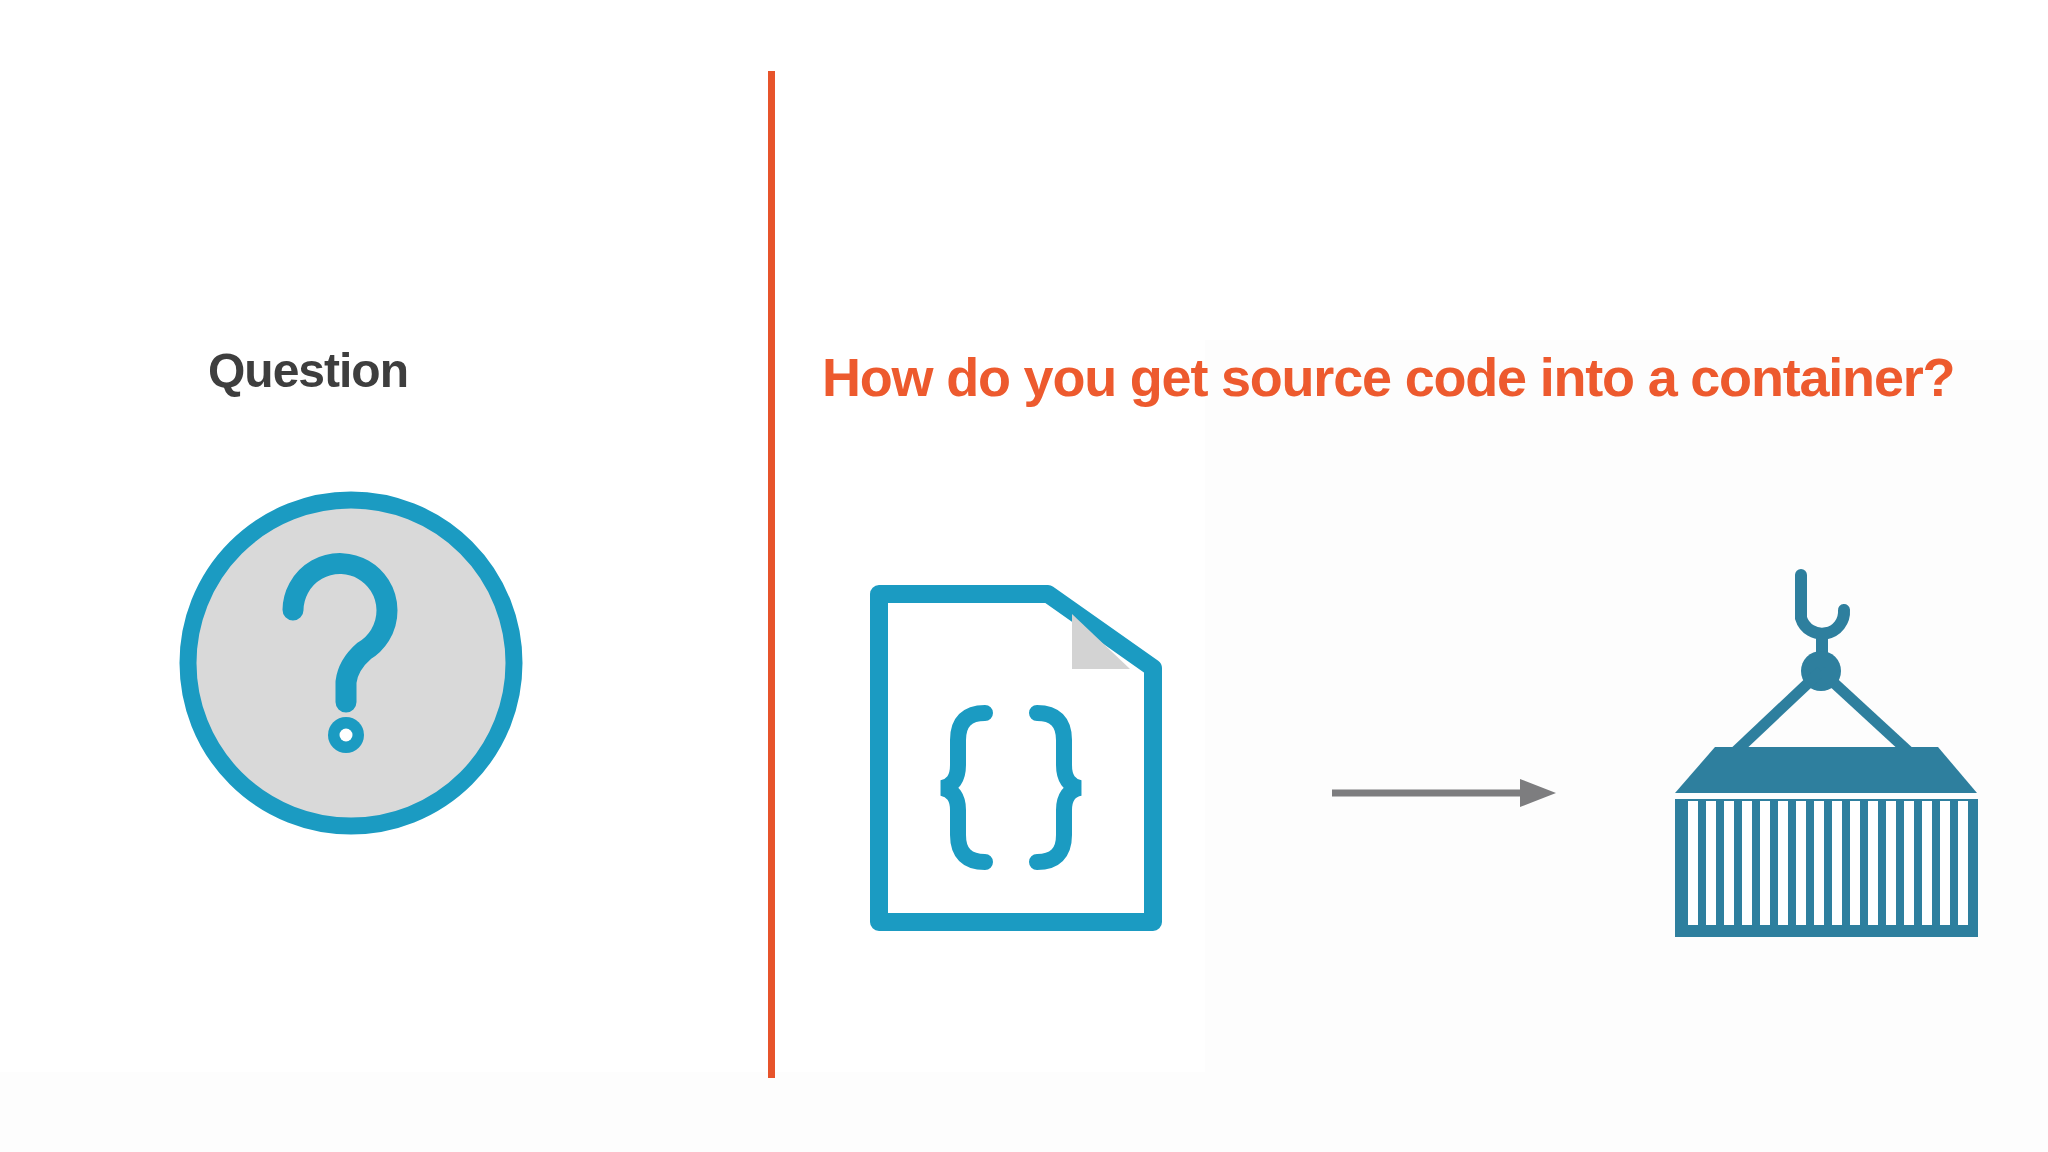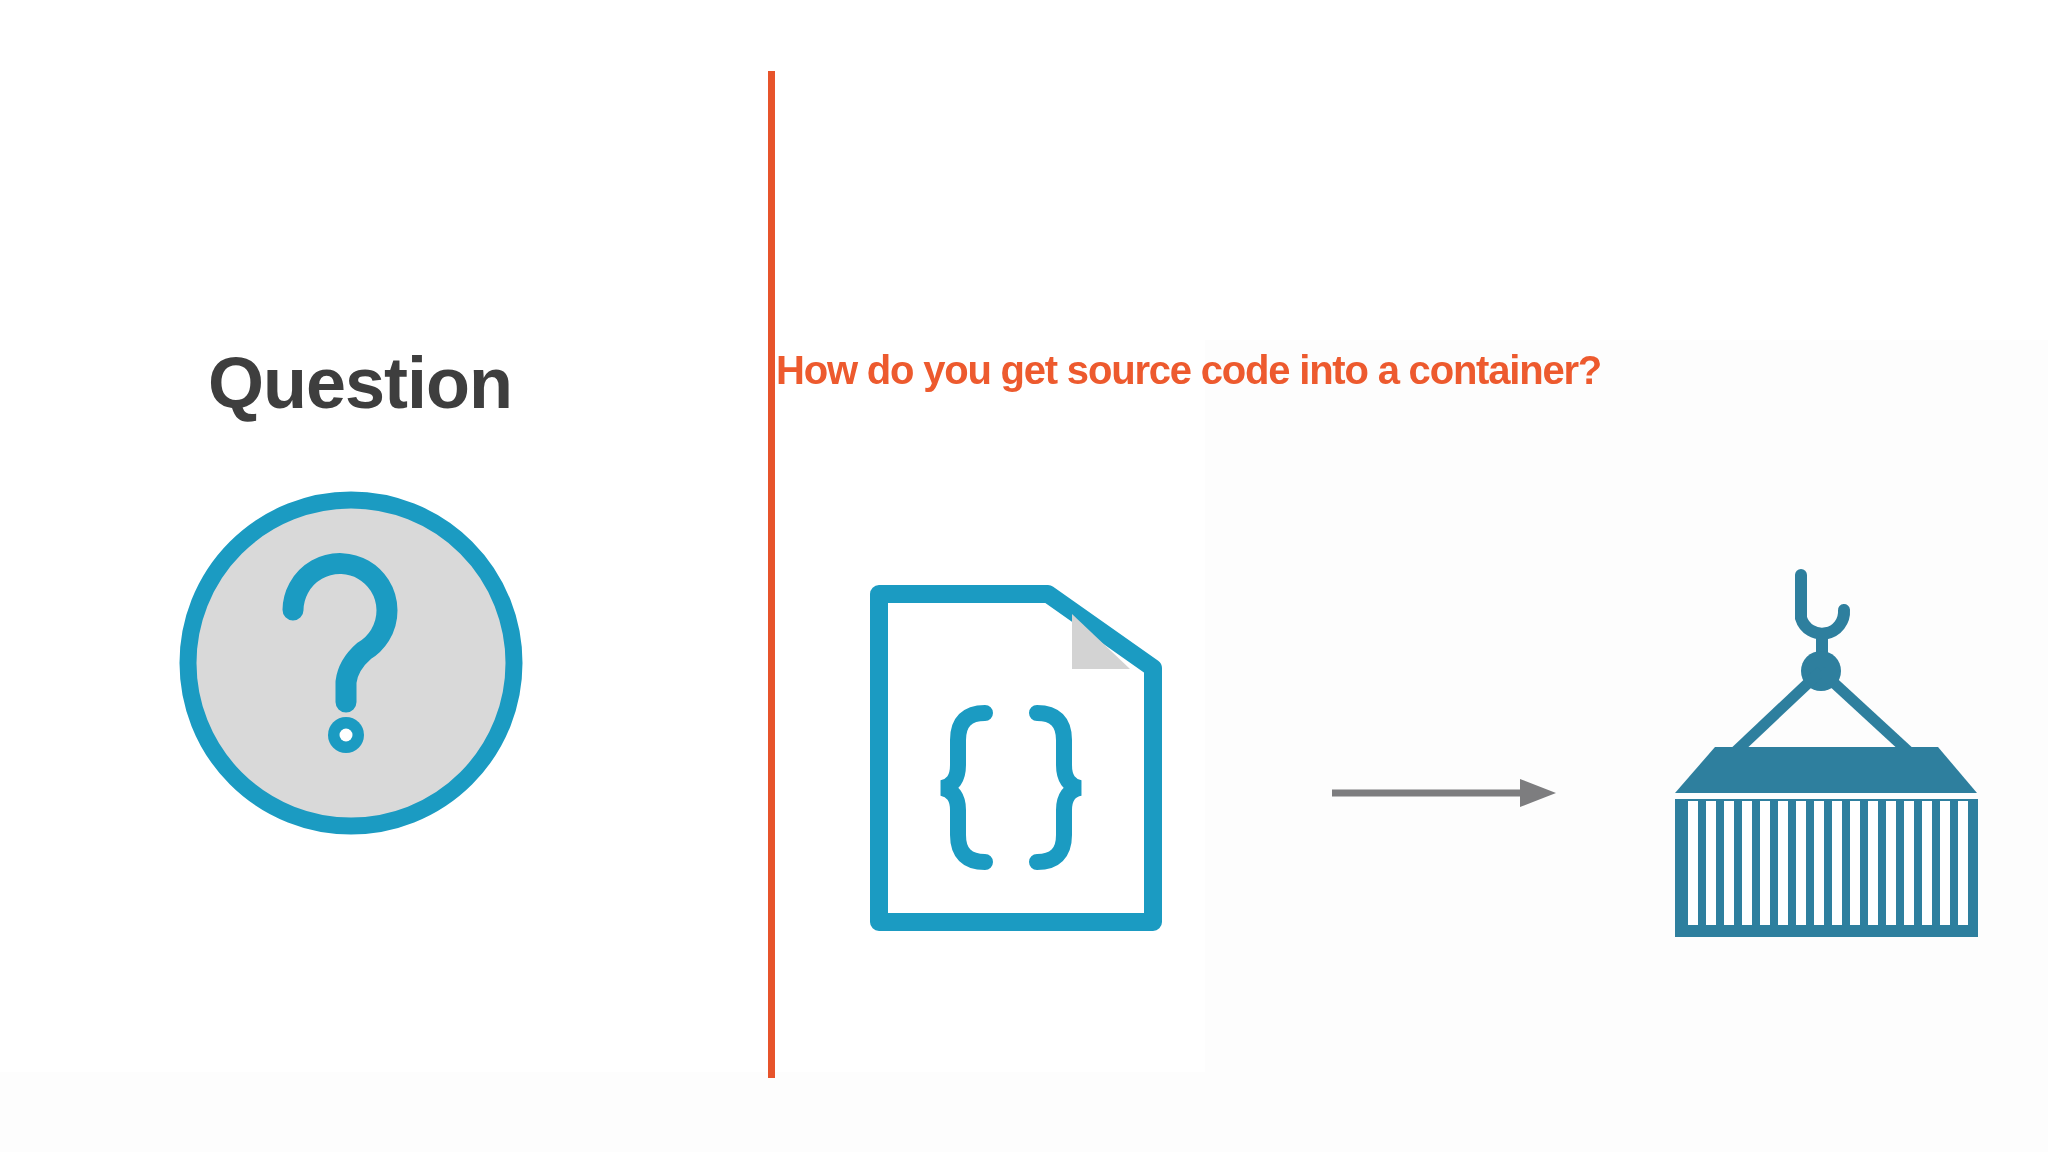--- a/index.html
+++ b/index.html
@@ -27,29 +27,29 @@
   
   .shade-right  { left: 1205px; top: 340px; width: 843px; height: 732px; background: var(--shade); }
   .shade-bottom { left: 0; top: 1072px; width: 2048px; height: 80px; background: var(--shade); }
 
   
   .divider { left: 768px; top: 71px; width: 7px; height: 1007px; background: var(--divider); }
 
   
   .q-title {
     left: 208px; top: 347px;
-    font-size: 72px; font-weight: bold; line-height: 1;
+    font-size: 48px; font-weight: bold; line-height: 1;
     letter-spacing: -1px; color: var(--title-gray);
     white-space: nowrap;
   }
 
   
   .heading {
-    left: 776px; top: 350px;
-    font-size: 40px; font-weight: bold; line-height: 1;
+    left: 822px; top: 350px;
+    font-size: 54px; font-weight: bold; line-height: 1;
     letter-spacing: -1.2px; color: var(--orange);
     white-space: nowrap;
   }
 
   
   .question-circle { left: 178px; top: 490px; width: 346px; height: 346px; }
   .doc-icon       { left: 866px; top: 580px; width: 300px; height: 356px; }
   .arrow-icon     { left: 1332px; top: 779px; width: 226px; height: 28px; }
   .container-icon { left: 1655px; top: 568px; width: 340px; height: 380px; }
 

